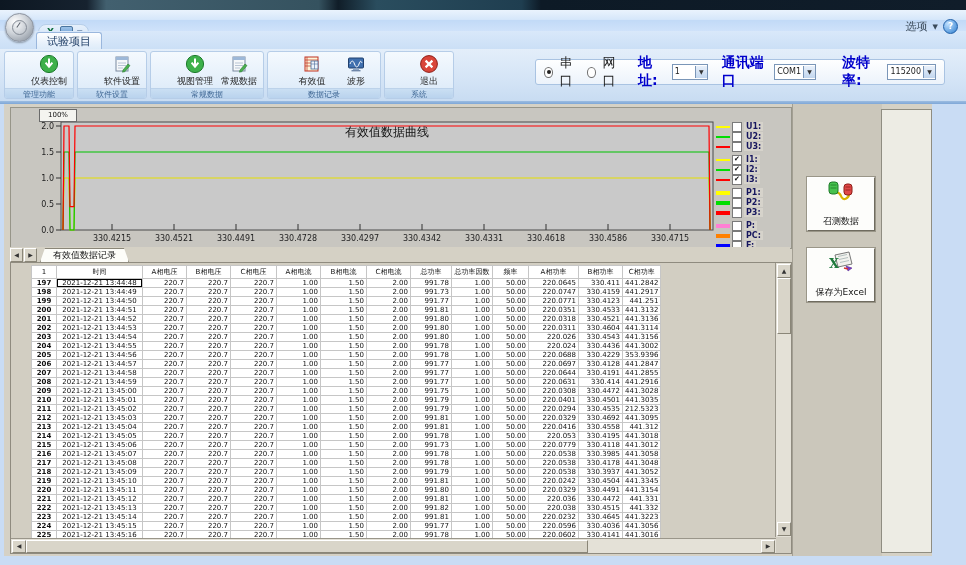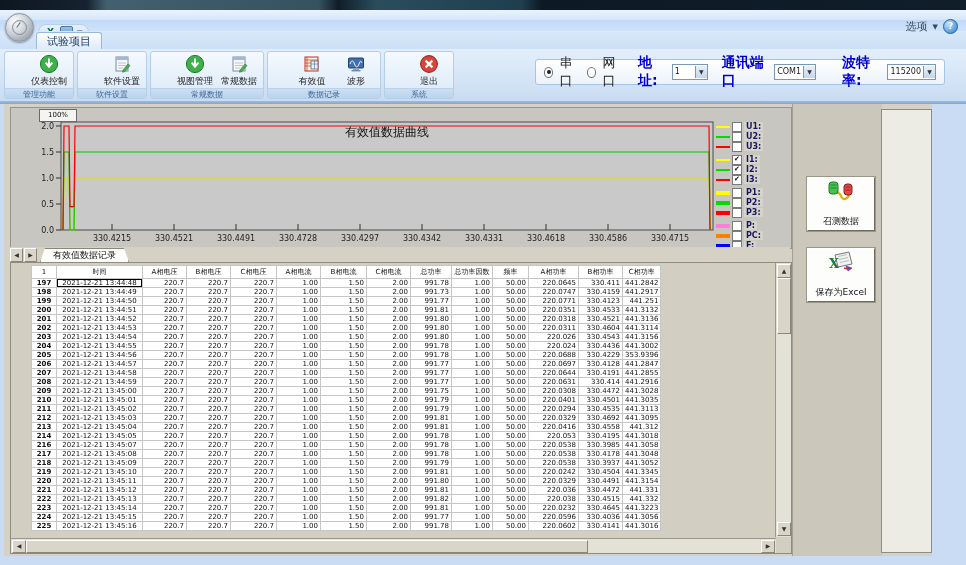--- a/index.html
+++ b/index.html
@@ -650,21 +650,21 @@
               <td class="val">220.7</td>
               <td class="val">220.7</td>
               <td class="val">1.00</td>
               <td class="val">1.50</td>
               <td class="val">2.00</td>
               <td class="val">991.79</td>
               <td class="val">1.00</td>
               <td class="val">50.00</td>
               <td class="val">220.0294</td>
               <td class="val">330.4535</td>
-              <td class="val">441.3113</td>
+              <td class="val">212.5323</td>
             </tr>
             <tr>
               <td class="num">212</td>
               <td class="time">2021-12-21 13:45:03</td>
               <td class="val">220.7</td>
               <td class="val">220.7</td>
               <td class="val">220.7</td>
               <td class="val">1.00</td>
               <td class="val">1.50</td>
               <td class="val">2.00</td>
@@ -699,20 +699,36 @@
               <td class="val">220.7</td>
               <td class="val">1.00</td>
               <td class="val">1.50</td>
               <td class="val">2.00</td>
               <td class="val">991.78</td>
               <td class="val">1.00</td>
               <td class="val">50.00</td>
               <td class="val">220.053</td>
               <td class="val">330.4195</td>
               <td class="val">441.3018</td>
+            </tr>
+            <tr>
+              <td class="num">215</td>
+              <td class="time">2021-12-21 13:45:06</td>
+              <td class="val">220.7</td>
+              <td class="val">220.7</td>
+              <td class="val">220.7</td>
+              <td class="val">1.00</td>
+              <td class="val">1.50</td>
+              <td class="val">2.00</td>
+              <td class="val">991.73</td>
+              <td class="val">1.00</td>
+              <td class="val">50.00</td>
+              <td class="val">220.0779</td>
+              <td class="val">330.4118</td>
+              <td class="val">441.3012</td>
             </tr>
             <tr>
               <td class="num">216</td>
               <td class="time">2021-12-21 13:45:07</td>
               <td class="val">220.7</td>
               <td class="val">220.7</td>
               <td class="val">220.7</td>
               <td class="val">1.00</td>
               <td class="val">1.50</td>
               <td class="val">2.00</td>

